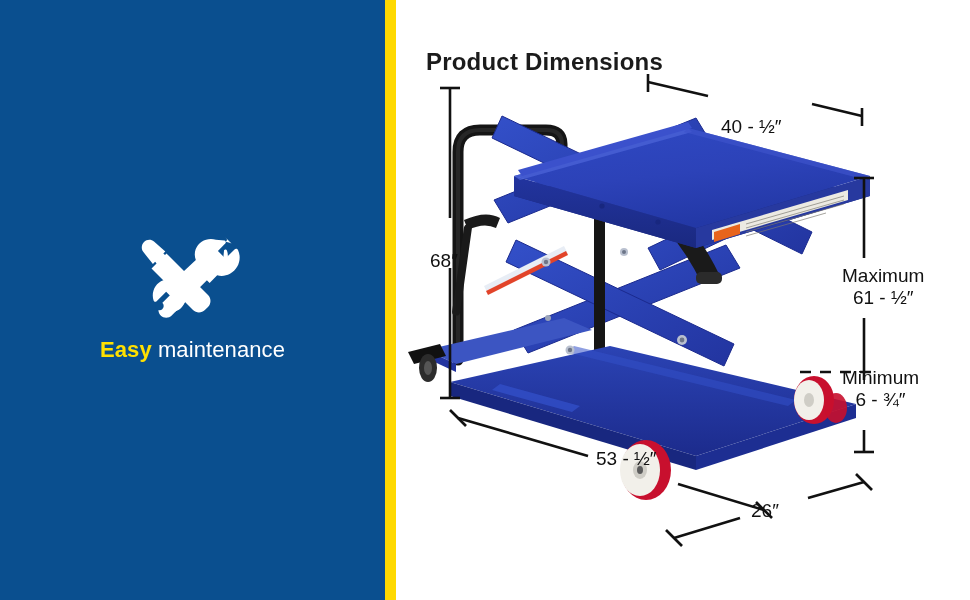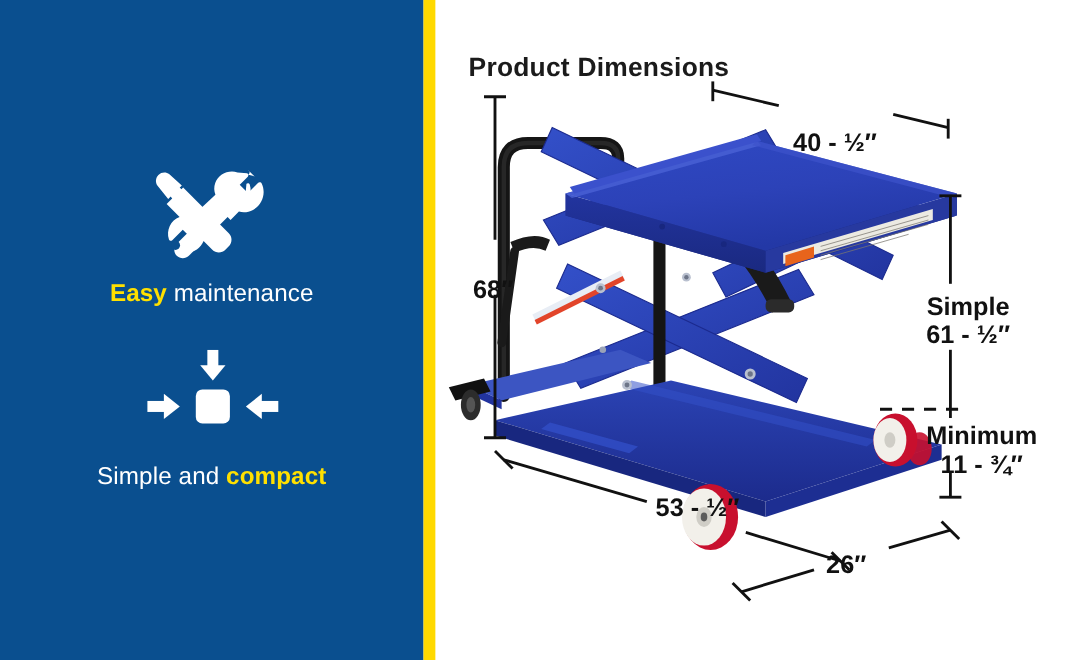--- a/index.html
+++ b/index.html
@@ -53,28 +53,27 @@
     font-size:24px;font-weight:bold;color:#1b1b1b;
     letter-spacing:.2px;
   }
 
   
   .product-art{position:absolute;left:0;top:0;width:574px;height:600px;}
 
   
   .dim{
     position:absolute;
-    font-size:23px;color:#111;white-space:nowrap;
+    font-size:19px;color:#111;white-space:nowrap;
     line-height:1.15;
-    font-weight:bold;
   }
   .dim-38{left:34px;top:250px;}
   .dim-40{left:325px;top:116px;}
   .dim-max{left:446px;top:265px;text-align:center;}
-  .dim-min{left:446px;top:383px;text-align:center;}
+  .dim-min{left:446px;top:367px;text-align:center;}
   .dim-53{left:200px;top:448px;}
   .dim-26{left:355px;top:500px;}
   svg{display:block;}
 </style>
 </head>
 <body>
 
 <div class="stage">
 
   <div class="left-panel">
@@ -125,42 +124,20 @@
           </g>
           <circle cx="18.5" cy="69.0" r="4.2" fill="#0a4f8f"></circle>
         </svg>
       </span>
       <div class="feature-caption">
         <span class="hl">Easy</span><span class="nm"> maintenance</span>
       </div>
     </div>
 
 
-    <div class="feature">
-      <span class="feature-icon">
-        <svg width="146" height="88" viewBox="0 0 146 88" aria-hidden="true">
-          <g fill="#ffffff">
-
-            <rect x="58" y="36" width="31" height="31" rx="6" ry="6"></rect>
-
-            <rect x="68.5" y="0" width="10" height="17"></rect>
-            <path d="M62.0 14.0 h23.0 l-11.5 14.0 z"></path>
-
-            <rect x="14" y="46.5" width="18" height="10"></rect>
-            <path d="M29.0 40.0 v23.0 l14.5 -11.5 z"></path>
-
-            <rect x="115" y="46.5" width="18" height="10"></rect>
-            <path d="M118.0 40.0 v23.0 l-14.5 -11.5 z"></path>
-          </g>
-        </svg>
-      </span>
-      <div class="feature-caption">
-        <span class="nm">Simple and </span><span class="hl">compact</span>
-      </div>
-    </div>
 
   </div>
 
   <div class="accent-stripe"></div>
 
   <div class="right-panel">
 
     <div class="panel-title">Product Dimensions</div>
 
     <div class="product-art">
@@ -315,27 +292,27 @@
           <line x1="460" y1="474" x2="476" y2="490"></line>
         </g>
       </svg>
     </div>
 
     <div class="dim dim-38">68″</div>
 
     <div class="dim dim-40">40 - ½″</div>
 
     <div class="dim dim-max">
-      <div>Simple</div>
+      <div>Maximum</div>
       <div>61 - ½″</div>
     </div>
 
     <div class="dim dim-min">
       <div>Minimum</div>
-      <div>11 - ¾″</div>
+      <div>6 - ¾″</div>
     </div>
 
     <div class="dim dim-53">53 - ½″</div>
 
     <div class="dim dim-26">26″</div>
 
   </div>
 </div>
 
 </body></html>

